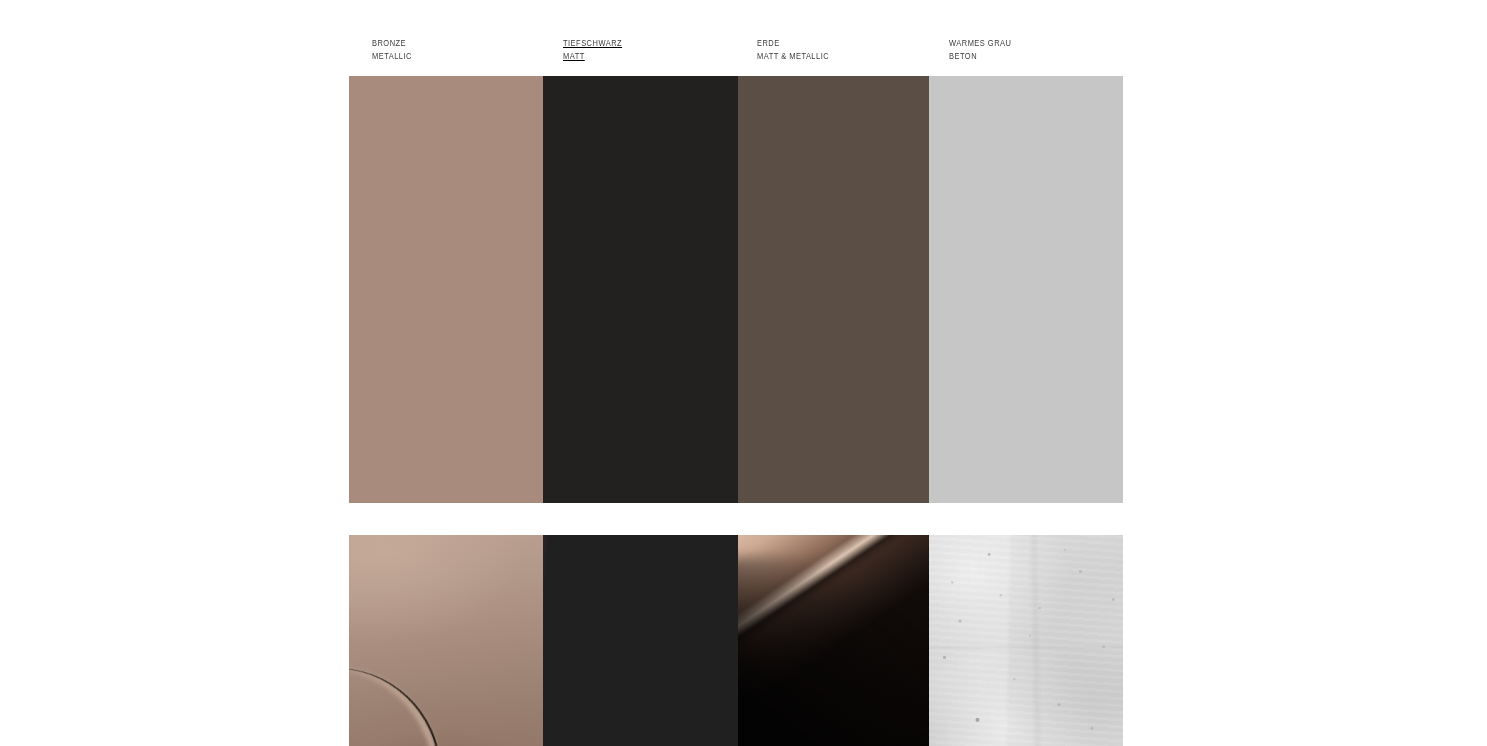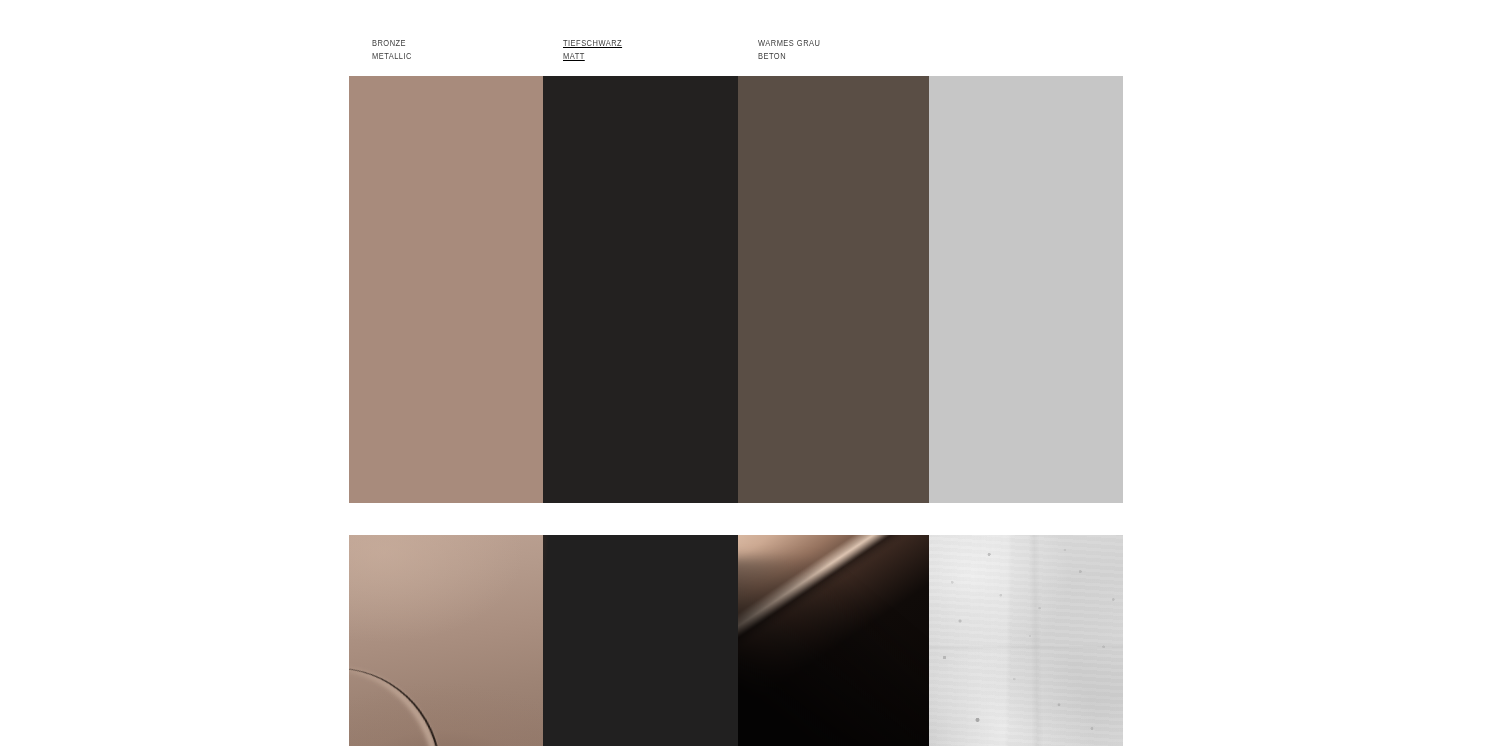--- a/index.html
+++ b/index.html
@@ -296,20 +296,26 @@
         </div>
       </div>
 
       <div class="label-cell c1">
         <div class="label-inner">
           <div class="label-name">TIEFSCHWARZ</div>
           <div class="label-finish">MATT</div>
         </div>
       </div>
 
+      <div class="label-cell c2">
+        <div class="label-inner">
+          <div class="label-name">ERDE</div>
+          <div class="label-finish">MATT &amp; METALLIC</div>
+        </div>
+      </div>
 
       <div class="label-cell c3">
         <div class="label-inner">
           <div class="label-name">WARMES GRAU</div>
           <div class="label-finish">BETON</div>
         </div>
       </div>
 
     </div>
 

